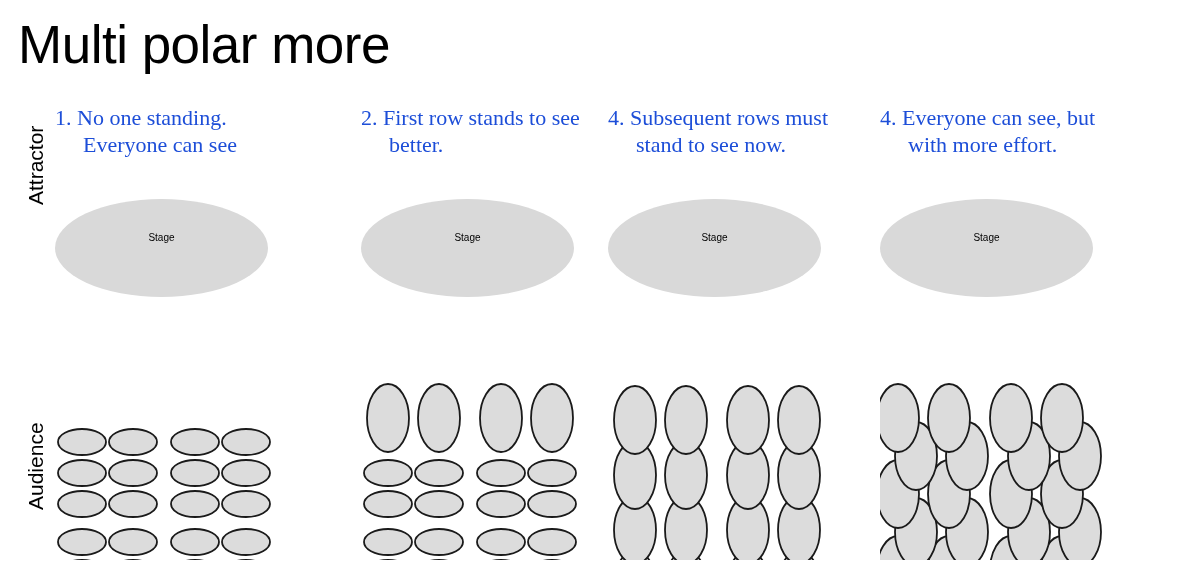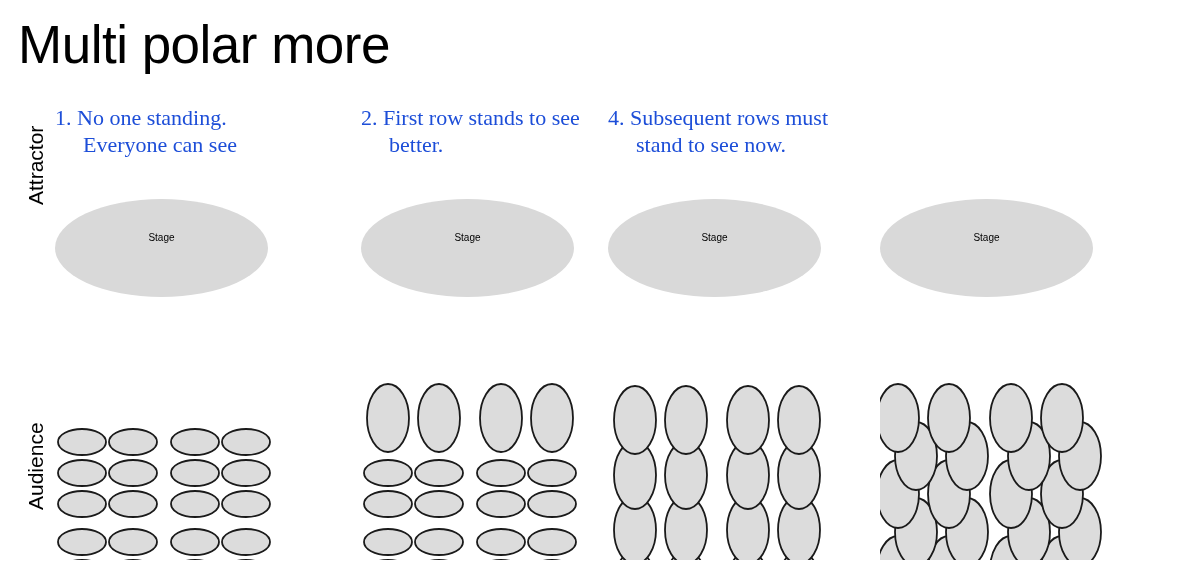--- a/index.html
+++ b/index.html
@@ -217,20 +217,21 @@
         <ellipse cx="140" cy="175" rx="21" ry="34" class="seat"></ellipse>
         <ellipse cx="191" cy="175" rx="21" ry="34" class="seat"></ellipse>
         <ellipse cx="27" cy="120" rx="21" ry="34" class="seat"></ellipse>
         <ellipse cx="78" cy="120" rx="21" ry="34" class="seat"></ellipse>
         <ellipse cx="140" cy="120" rx="21" ry="34" class="seat"></ellipse>
         <ellipse cx="191" cy="120" rx="21" ry="34" class="seat"></ellipse>
       </svg>
   </div>
 
   <div class="panel panel-4">
+    <div class="caption">4. Everyone can see, but with more effort.</div>
     <svg class="stage-svg" width="213" height="100" viewBox="0 0 213 100">
       <ellipse class="stage-ellipse" cx="106.5" cy="50" rx="106.5" ry="49"></ellipse>
     </svg>
     <div class="stage-label">Stage</div>
     <svg class="seats-svg" id="seats-4" width="250" height="260" viewBox="0 0 250 260">
         <ellipse cx="36" cy="308" rx="21" ry="34" class="seat"></ellipse>
         <ellipse cx="87" cy="308" rx="21" ry="34" class="seat"></ellipse>
         <ellipse cx="149" cy="308" rx="21" ry="34" class="seat"></ellipse>
         <ellipse cx="200" cy="308" rx="21" ry="34" class="seat"></ellipse>
         <ellipse cx="18" cy="270" rx="21" ry="34" class="seat"></ellipse>

